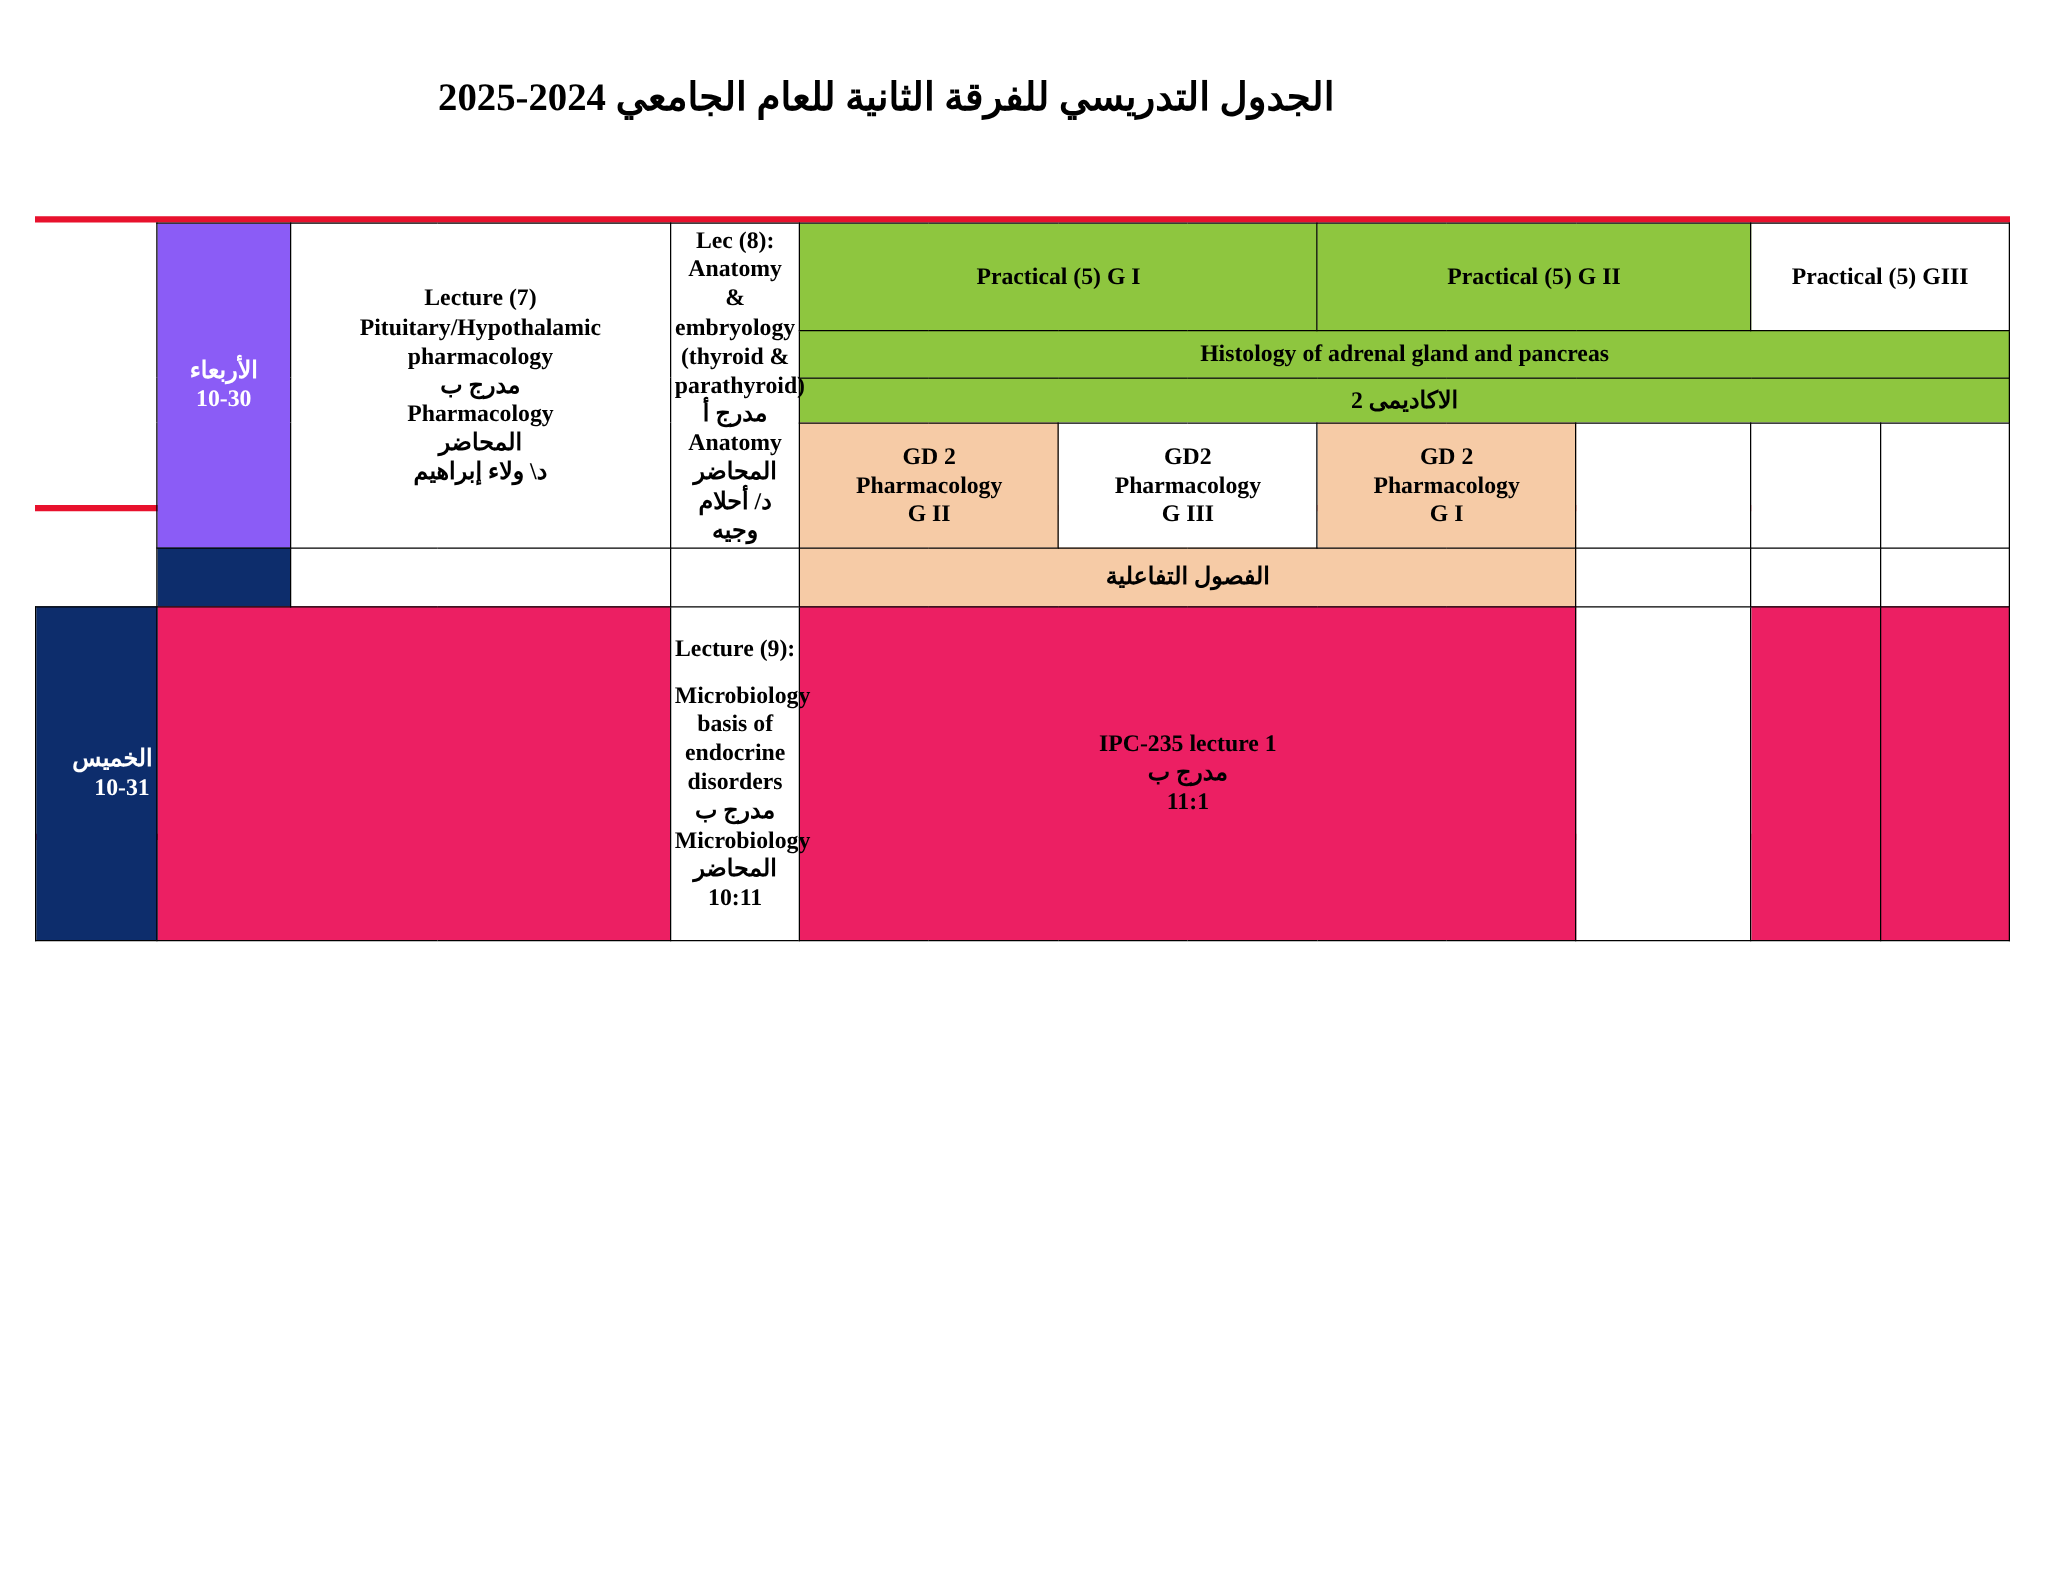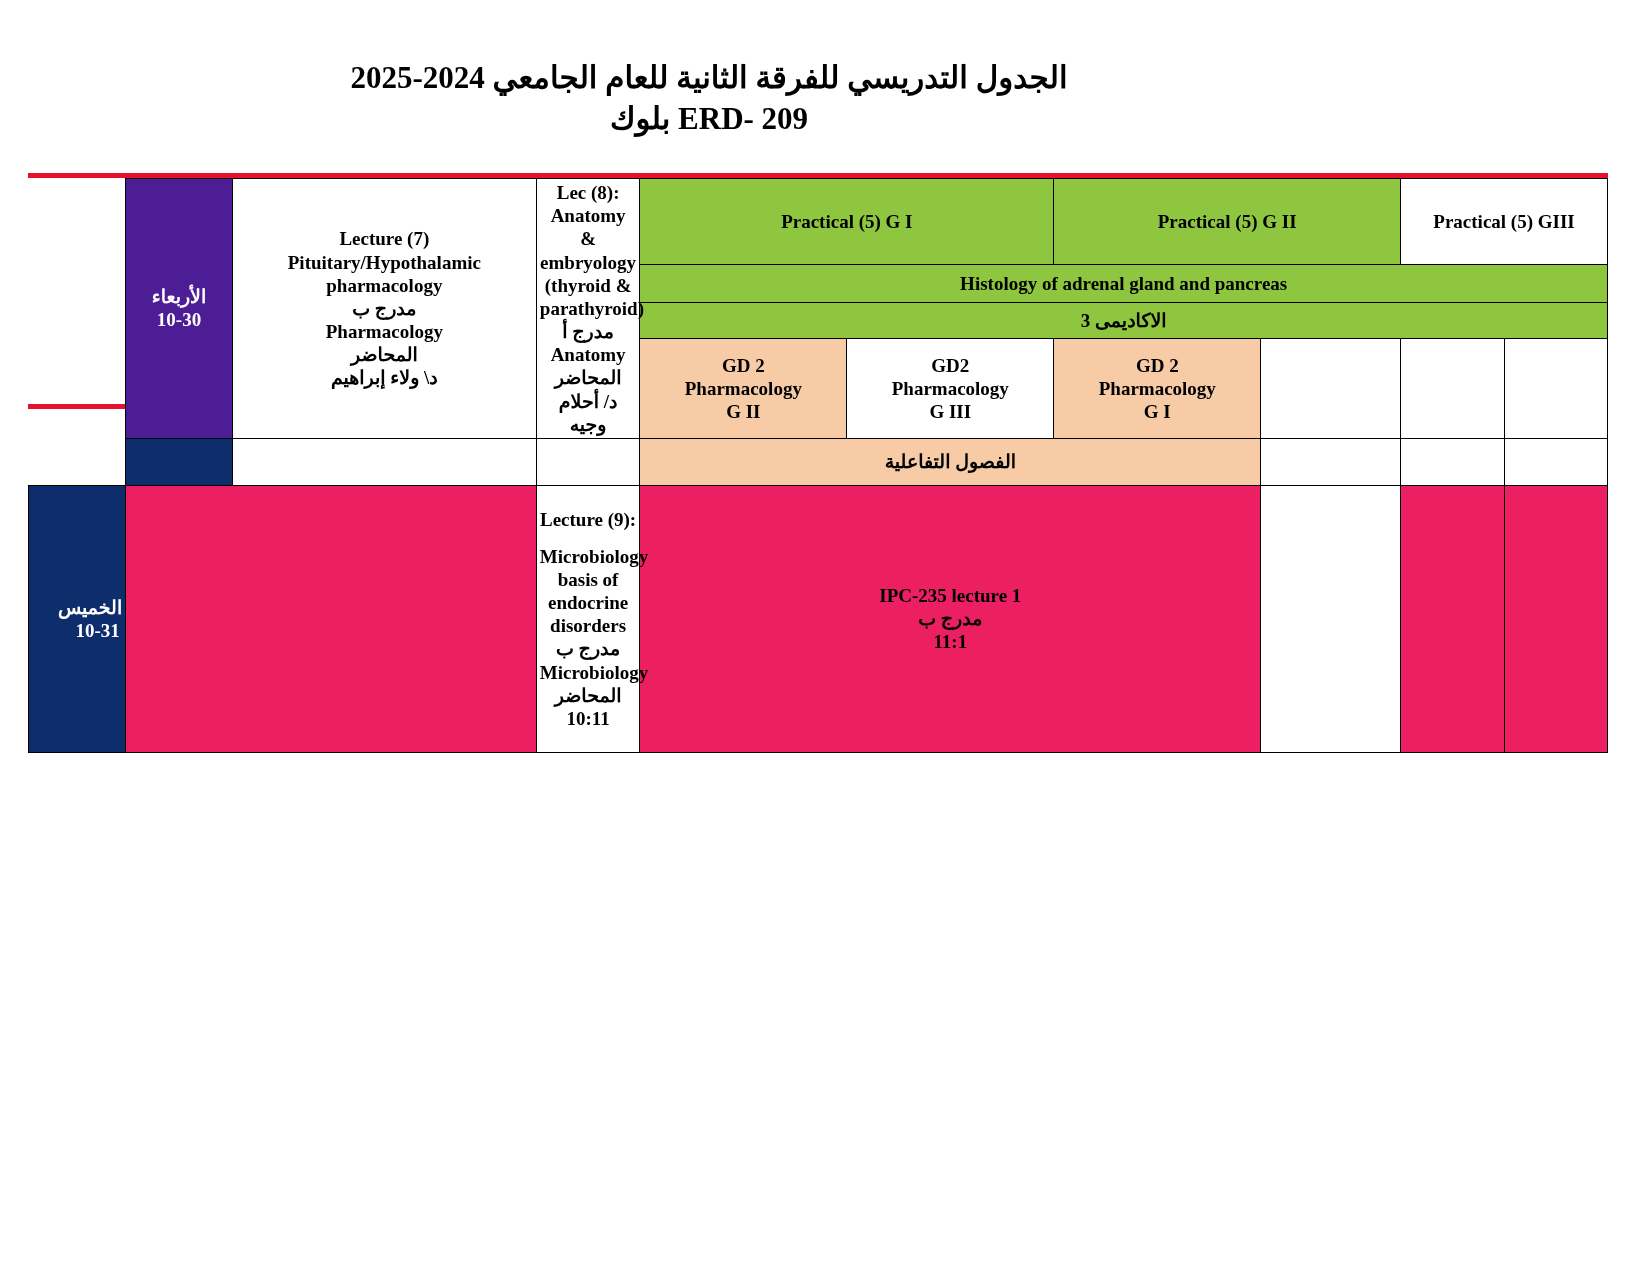--- a/index.html
+++ b/index.html
@@ -88,21 +88,20 @@
 
   .cell-stack div { display: block; }
 </style>
 </head>
 <body>
 
 <div class="page">
 
   <div class="title-block">
     <div class="title-line">الجدول التدريسي للفرقة الثانية للعام الجامعي 2024-2025</div>
-    <div class="title-line">ERD-  209 بلوك</div>
   </div>
 
   <div class="redline" id="red-top" style="background: rgb(232, 17, 45);"></div>
   <div class="redline" id="red-mid" style="background: rgb(232, 17, 45);"></div>
   <div class="redline" id="red-bottom" style="background: rgb(232, 17, 45);"></div>
 
   <table class="schedule">
     <colgroup>
       <col style="width:97px">
       <col style="width:97px">
@@ -138,32 +137,32 @@
         </td>
         <td class="white ltr cell-stack" colspan="3" rowspan="4">
           <div>Lecture (7)</div>
           <div>Pituitary/Hypothalamic</div>
           <div>pharmacology</div>
           <div class="rtl">مدرج ب</div>
           <div>Pharmacology</div>
           <div class="rtl">المحاضر</div>
           <div class="rtl">د\ ولاء إبراهيم</div>
         </td>
-        <td class="navy day-cell" rowspan="4" style="background: #4c1d95; margin-left: 36px;">
+        <td class="navy day-cell" rowspan="4" style="background: #8b5cf6; margin-left: 36px;">
           <div>الأربعاء</div>
           <div>10-30</div>
         </td>
       </tr>
 
       <tr>
         <td class="green ltr" colspan="9" style="height: 33px; background: rgb(142, 198, 63);">Histology of adrenal gland and pancreas</td>
       </tr>
 
       <tr>
-        <td class="green rtl" colspan="9" style="height: 31px; background: rgb(142, 198, 63);">الاكاديمى 3</td>
+        <td class="green rtl" colspan="9" style="height: 31px; background: rgb(142, 198, 63);">الاكاديمى 2</td>
       </tr>
 
       <tr>
         <td class="white" style="height:95px"></td>
         <td class="white"></td>
         <td class="white"></td>
         <td class="peach ltr cell-stack" colspan="2" style="background: rgb(246, 203, 166);">
           <div>GD 2</div>
           <div>Pharmacology</div>
           <div>G I</div>

